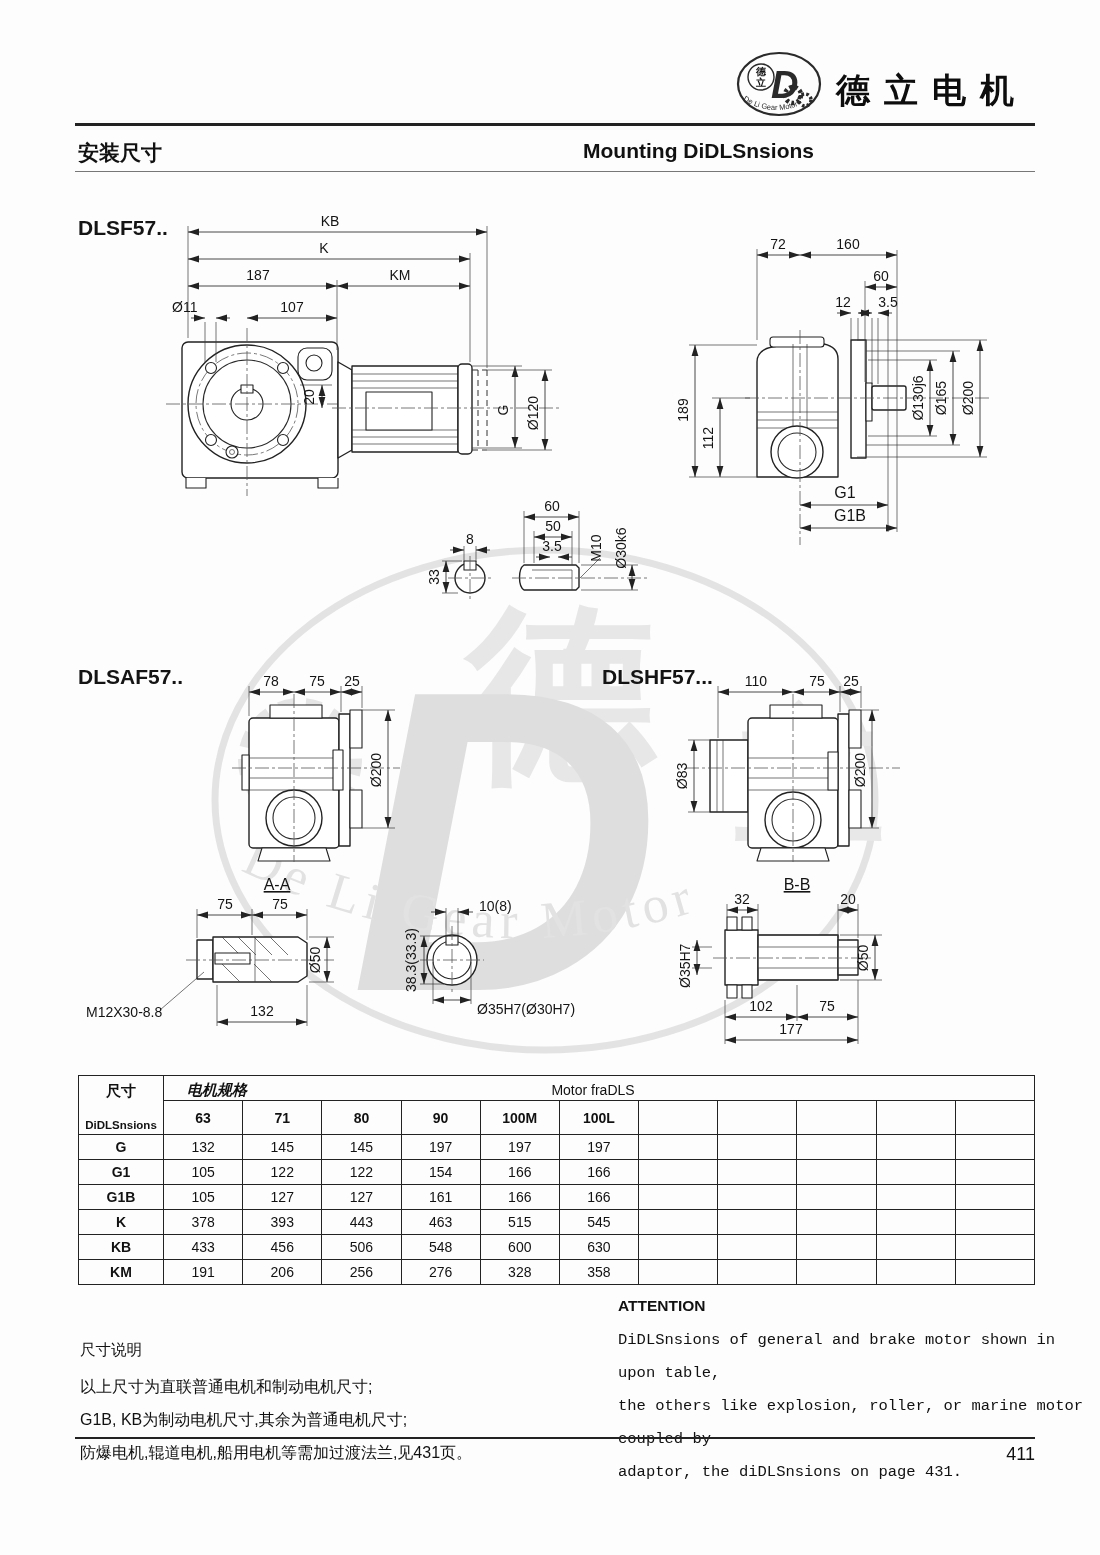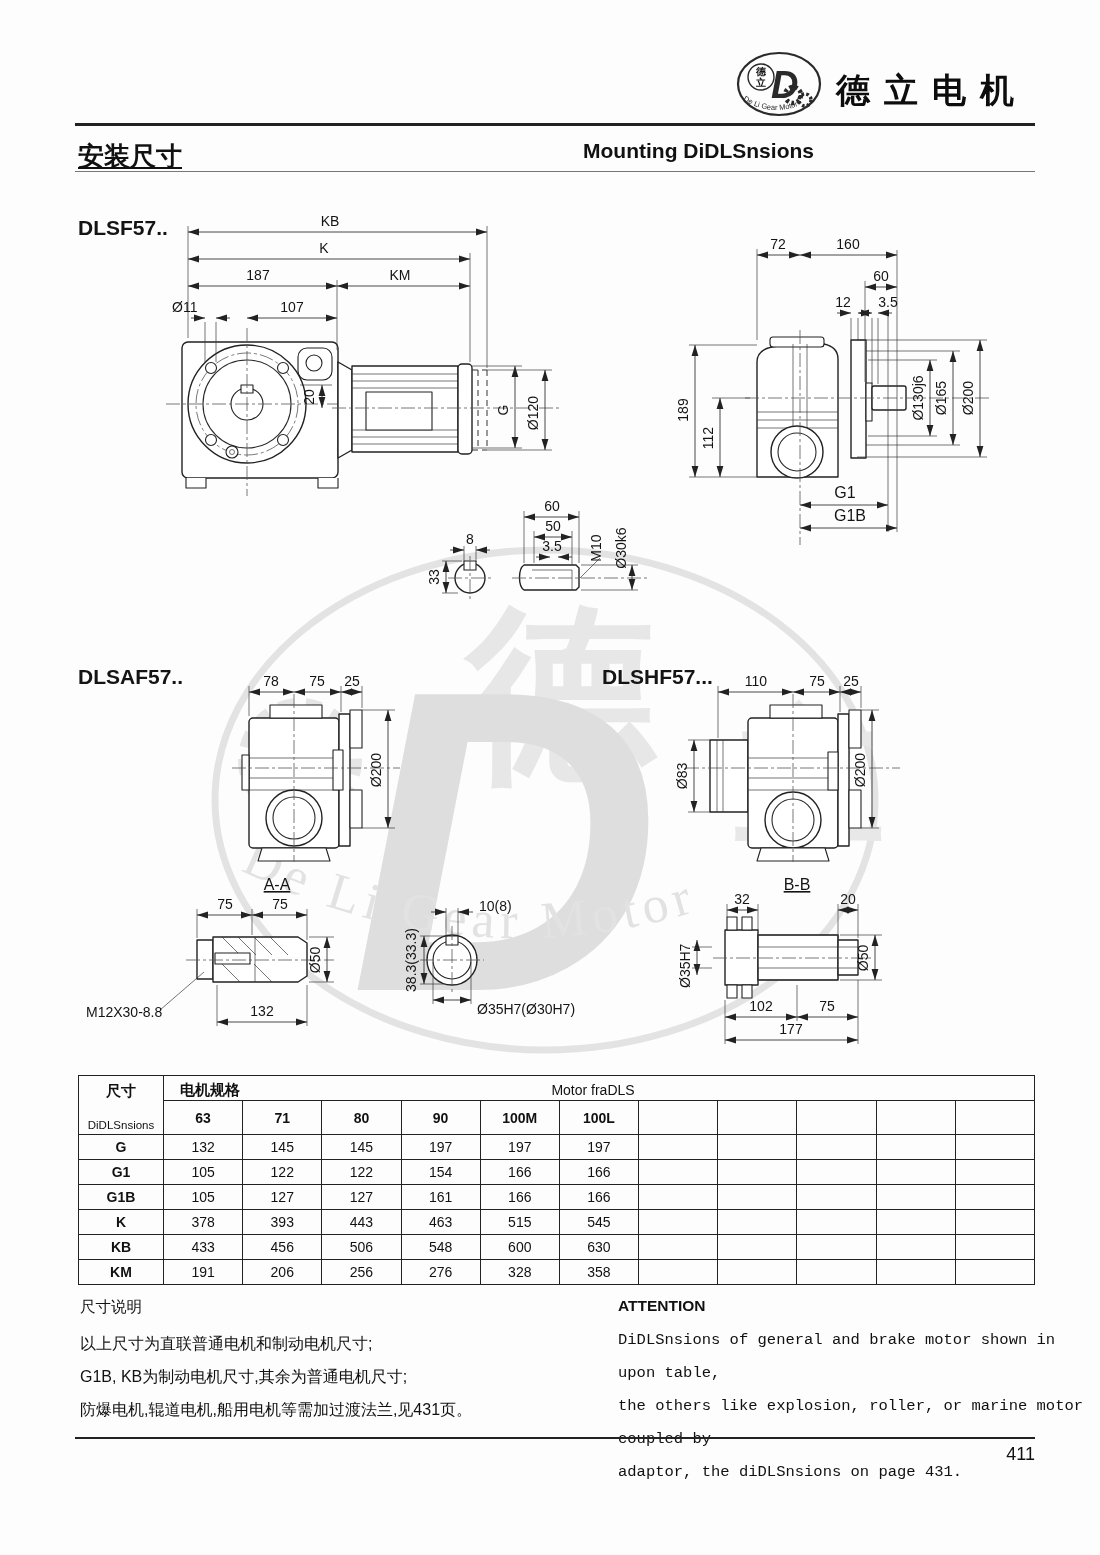--- a/index.html
+++ b/index.html
@@ -2,48 +2,48 @@
 <html><head>
 <meta charset="utf-8">
 <style>
   html,body{margin:0;padding:0;background:#888;}
   .page{position:relative;width:1100px;height:1555px;background:#fdfdfd;margin:0 auto;
         font-family:"Liberation Sans","DejaVu Sans",sans-serif;color:#111;overflow:hidden;}
   .abs{position:absolute;}
   .rule{position:absolute;background:#222;}
   .brand-cn{position:absolute;left:836px;top:60px;font-family:Liberation Sans, sans-serif;
             font-weight:bold;font-size:34px;letter-spacing:14px;color:#0d0d0d;margin-top:8px;}
-  .title-cn{position:absolute;left:78px;top:139px;font-size:26px;font-weight:bold;text-decoration:underline;}
+  .title-cn{position:absolute;left:78px;top:139px;font-size:21px;font-weight:bold;}
   .title-en{position:absolute;left:583px;top:139px;font-size:21px;font-weight:bold;}
   svg text{font-family:"Liberation Sans","DejaVu Sans",sans-serif;font-size:14px;fill:#141414;}
   svg .dwglabel{font-size:21px;font-weight:bold;}
   svg .seclabel{font-size:16px;text-decoration:underline;}
   svg .big{font-size:16px;}
   .part{fill:#fff;stroke:#222;stroke-width:1.4;stroke-linejoin:round;}
   .part2{fill:#fff;stroke:#222;stroke-width:1.1;stroke-linejoin:round;}
   .ln{fill:none;stroke:#2a2a2a;stroke-width:1.1;}
   .thin{fill:none;stroke:#3a3a3a;stroke-width:0.7;}
   .dim{fill:none;stroke:#333;stroke-width:0.9;}
   .cl{fill:none;stroke:#555;stroke-width:0.8;stroke-dasharray:14 3 3 3;}
   .dsh{fill:none;stroke:#333;stroke-width:1;stroke-dasharray:6 4;}
   
   .dimtable{position:absolute;left:78px;top:1075px;width:957px;border-collapse:collapse;
             table-layout:fixed;font-size:14px;padding-left:18px;}
   .dimtable td{border:1px solid #222;text-align:center;vertical-align:middle;padding:0;height:24px;}
   .dimtable td.corner{font-size:14px;}
   .corner .cn{display:block;font-size:15px;font-weight:bold;margin-top:2px;}
-  .corner .en{display:block;font-size:11.5px;margin-top:18px;}
+  .corner .en{display:block;font-size:11.5px;margin-top:18px;font-weight:bold;}
   .motor-head{position:relative;text-align:left;height:30px;}
-  .motor-head .cn{position:absolute;left:16px;top:5px;font-size:15px;font-weight:bold;}
+  .motor-head .cn{position:absolute;left:23px;top:5px;font-size:15px;font-weight:bold;font-style:italic;}
   .motor-head .en{position:absolute;left:0;right:12px;top:6px;text-align:center;font-size:14px;}
   .dimtable .c-head{font-weight:bold;height:33px;}
   .dimtable .r-label{font-weight:bold;}
   
   .notes-cn{position:absolute;left:80px;top:1297px;font-size:16px;}
-  .notes-cn .nt{font-size:15.5px;font-weight:500;margin-bottom:9px;}
+  .notes-cn .nt{font-size:15.5px;font-weight:500;margin-bottom:9px;margin-top:43px;}
   .notes-cn .nl{line-height:33px;}
   .notes-en{position:absolute;left:618px;top:1297px;font-size:15.5px;}
   .notes-en .nt{font-weight:bold;margin-bottom:9px;}
   .notes-en .nl{line-height:33px;font-family:Liberation Mono, monospace;}
   .pagenum{position:absolute;left:75px;top:1444px;width:960px;text-align:right;font-size:18px;}
 </style>
 </head>
 <body>
 
 <div class="page">

